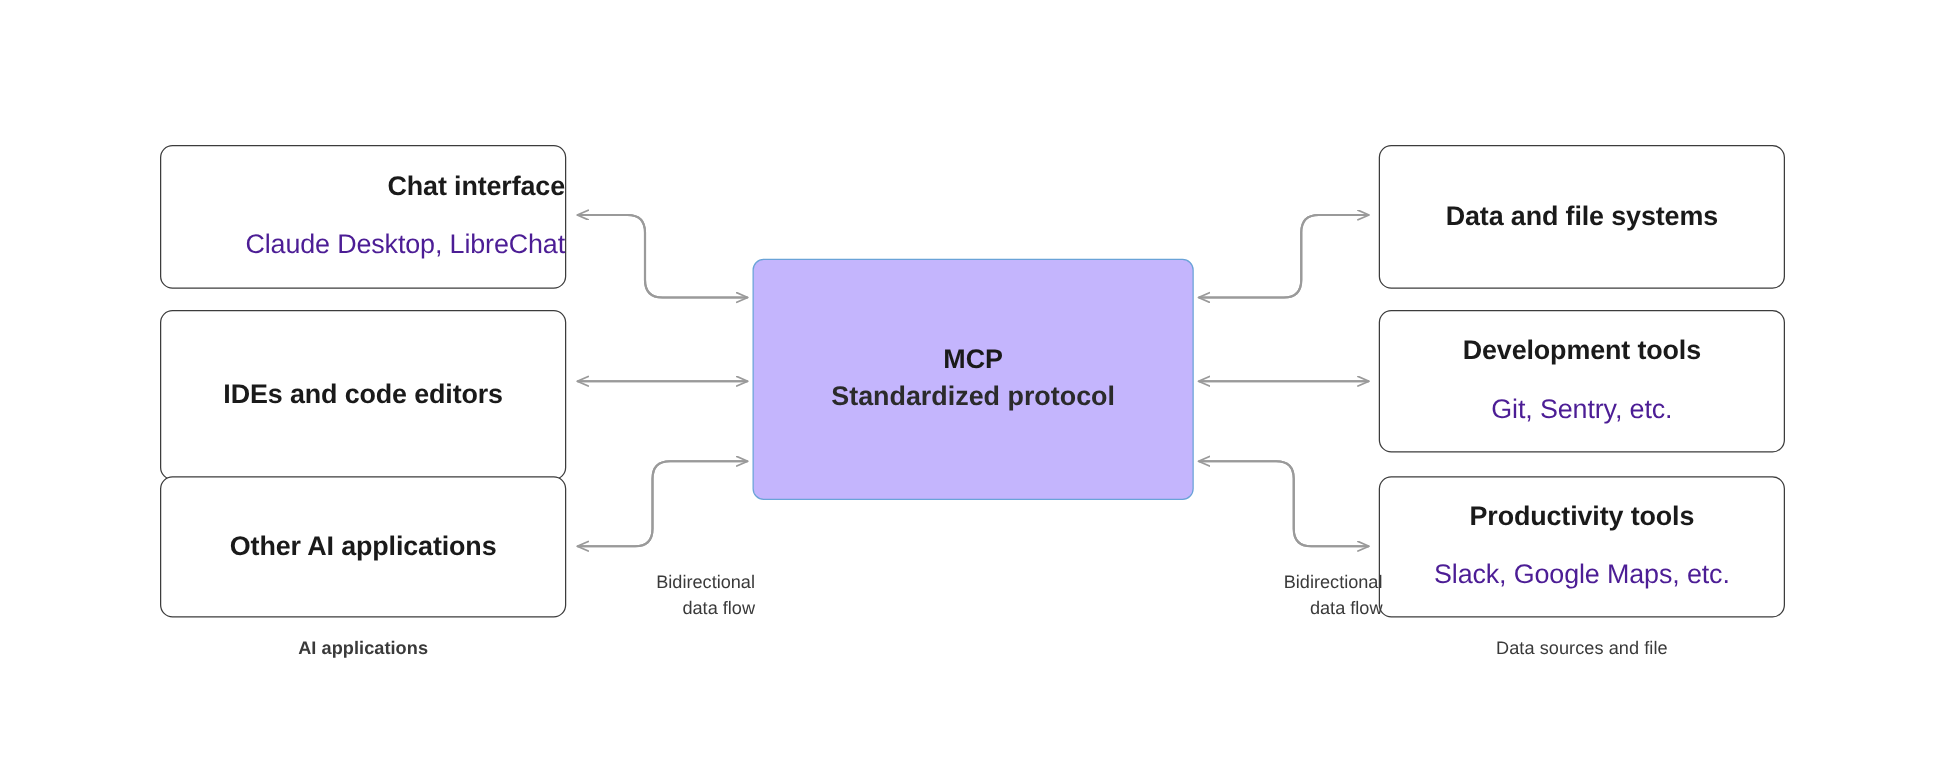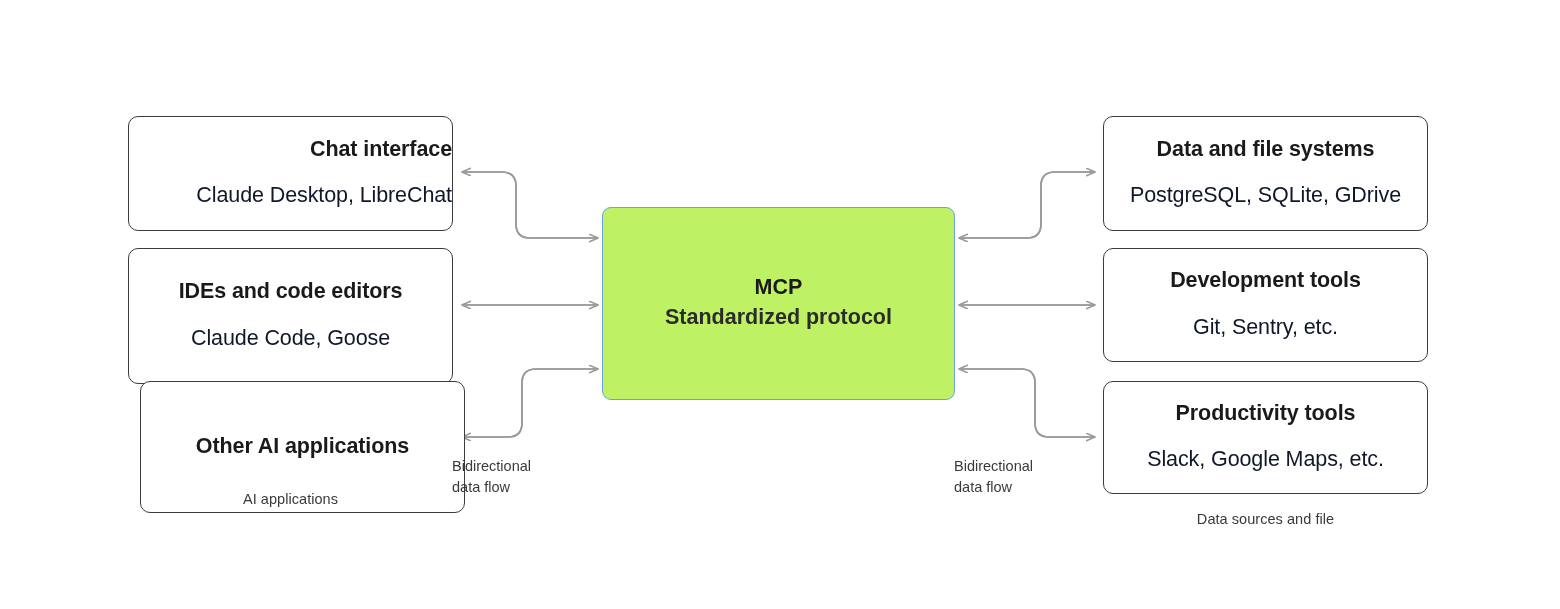--- a/index.html
+++ b/index.html
@@ -42,31 +42,31 @@
   .node .title {
     font-size: 21.5px;
     font-weight: bold;
     color: #1a1a1a;
     letter-spacing: -0.1px;
     line-height: 1.18;
   }
   .node .sub {
     font-size: 21.5px;
     font-weight: normal;
-    color: #0f172a;
+    color: #4c1d95;
     letter-spacing: -0.1px;
     line-height: 1.3;
     margin-top: 20px;
   }
   .hub {
     position: absolute;
     box-sizing: border-box;
     border: 1.8px solid #6aa3d8;
     border-radius: 9px;
-    background: #bef264;
+    background: #c4b5fd;
     display: flex;
     flex-direction: column;
     align-items: center;
     justify-content: center;
     text-align: center;
     z-index: 2;
   }
   .hub .title {
     font-size: 21.5px;
     font-weight: bold;
@@ -85,21 +85,21 @@
     font-size: 14.5px;
     color: #3a3a3a;
     text-align: center;
     letter-spacing: 0.05px;
     z-index: 2;
   }
   .flow-label {
     position: absolute;
     font-size: 14.5px;
     color: #3a3a3a;
-    text-align: left;
+    text-align: right;
     line-height: 1.45;
     z-index: 2;
   }
 </style>
 </head>
 <body>
 
 <div id="canvas">
 
   <svg id="wires" viewBox="0 0 1560 609" width="1560" height="609" xmlns="http://www.w3.org/2000/svg">
@@ -140,35 +140,33 @@
     </g>
   </svg>
 
   <div class="node" style="left:128px; top:116px; width:325px; height:115px;align-items:flex-end;">
     <div class="title">Chat interface</div>
     <div class="sub">Claude Desktop, LibreChat</div>
   </div>
 
   <div class="node" style="left:128px; top:248px; width:325px; height:136px;">
     <div class="title">IDEs and code editors</div>
-    <div class="sub">Claude Code, Goose</div>
   </div>
 
-  <div class="node" style="left:140px; top:381px; width:325px; height:132px;">
+  <div class="node" style="left:128px; top:381px; width:325px; height:113px;">
     <div class="title">Other AI applications</div>
   </div>
 
   <div class="hub" style="left:602px; top:207px; width:353px; height:193px;">
     <div class="title">MCP</div>
     <div class="sub">Standardized protocol</div>
   </div>
 
   <div class="node" style="left:1103px; top:116px; width:325px; height:115px;">
     <div class="title">Data and file systems</div>
-    <div class="sub">PostgreSQL, SQLite, GDrive</div>
   </div>
 
   <div class="node" style="left:1103px; top:248px; width:325px; height:114px;">
     <div class="title">Development tools</div>
     <div class="sub">Git, Sentry, etc.</div>
   </div>
 
   <div class="node" style="left:1103px; top:381px; width:325px; height:113px;">
     <div class="title">Productivity tools</div>
     <div class="sub">Slack, Google Maps, etc.</div>
@@ -177,17 +175,17 @@
   <div class="flow-label" style="left:452px; top:456px; width:152px;">
     <div>Bidirectional</div>
     <div>data flow</div>
   </div>
 
   <div class="flow-label" style="left:954px; top:456px; width:152px;">
     <div>Bidirectional</div>
     <div>data flow</div>
   </div>
 
-  <div class="group-caption" style="left:128px; top:491px; width:325px;">AI applications</div>
+  <div class="group-caption" style="left:128px; top:511px; width:325px;font-weight:bold;">AI applications</div>
 
   <div class="group-caption" style="left:1103px; top:511px; width:325px;">Data sources and file</div>
 
 </div>
 
 </body></html>

